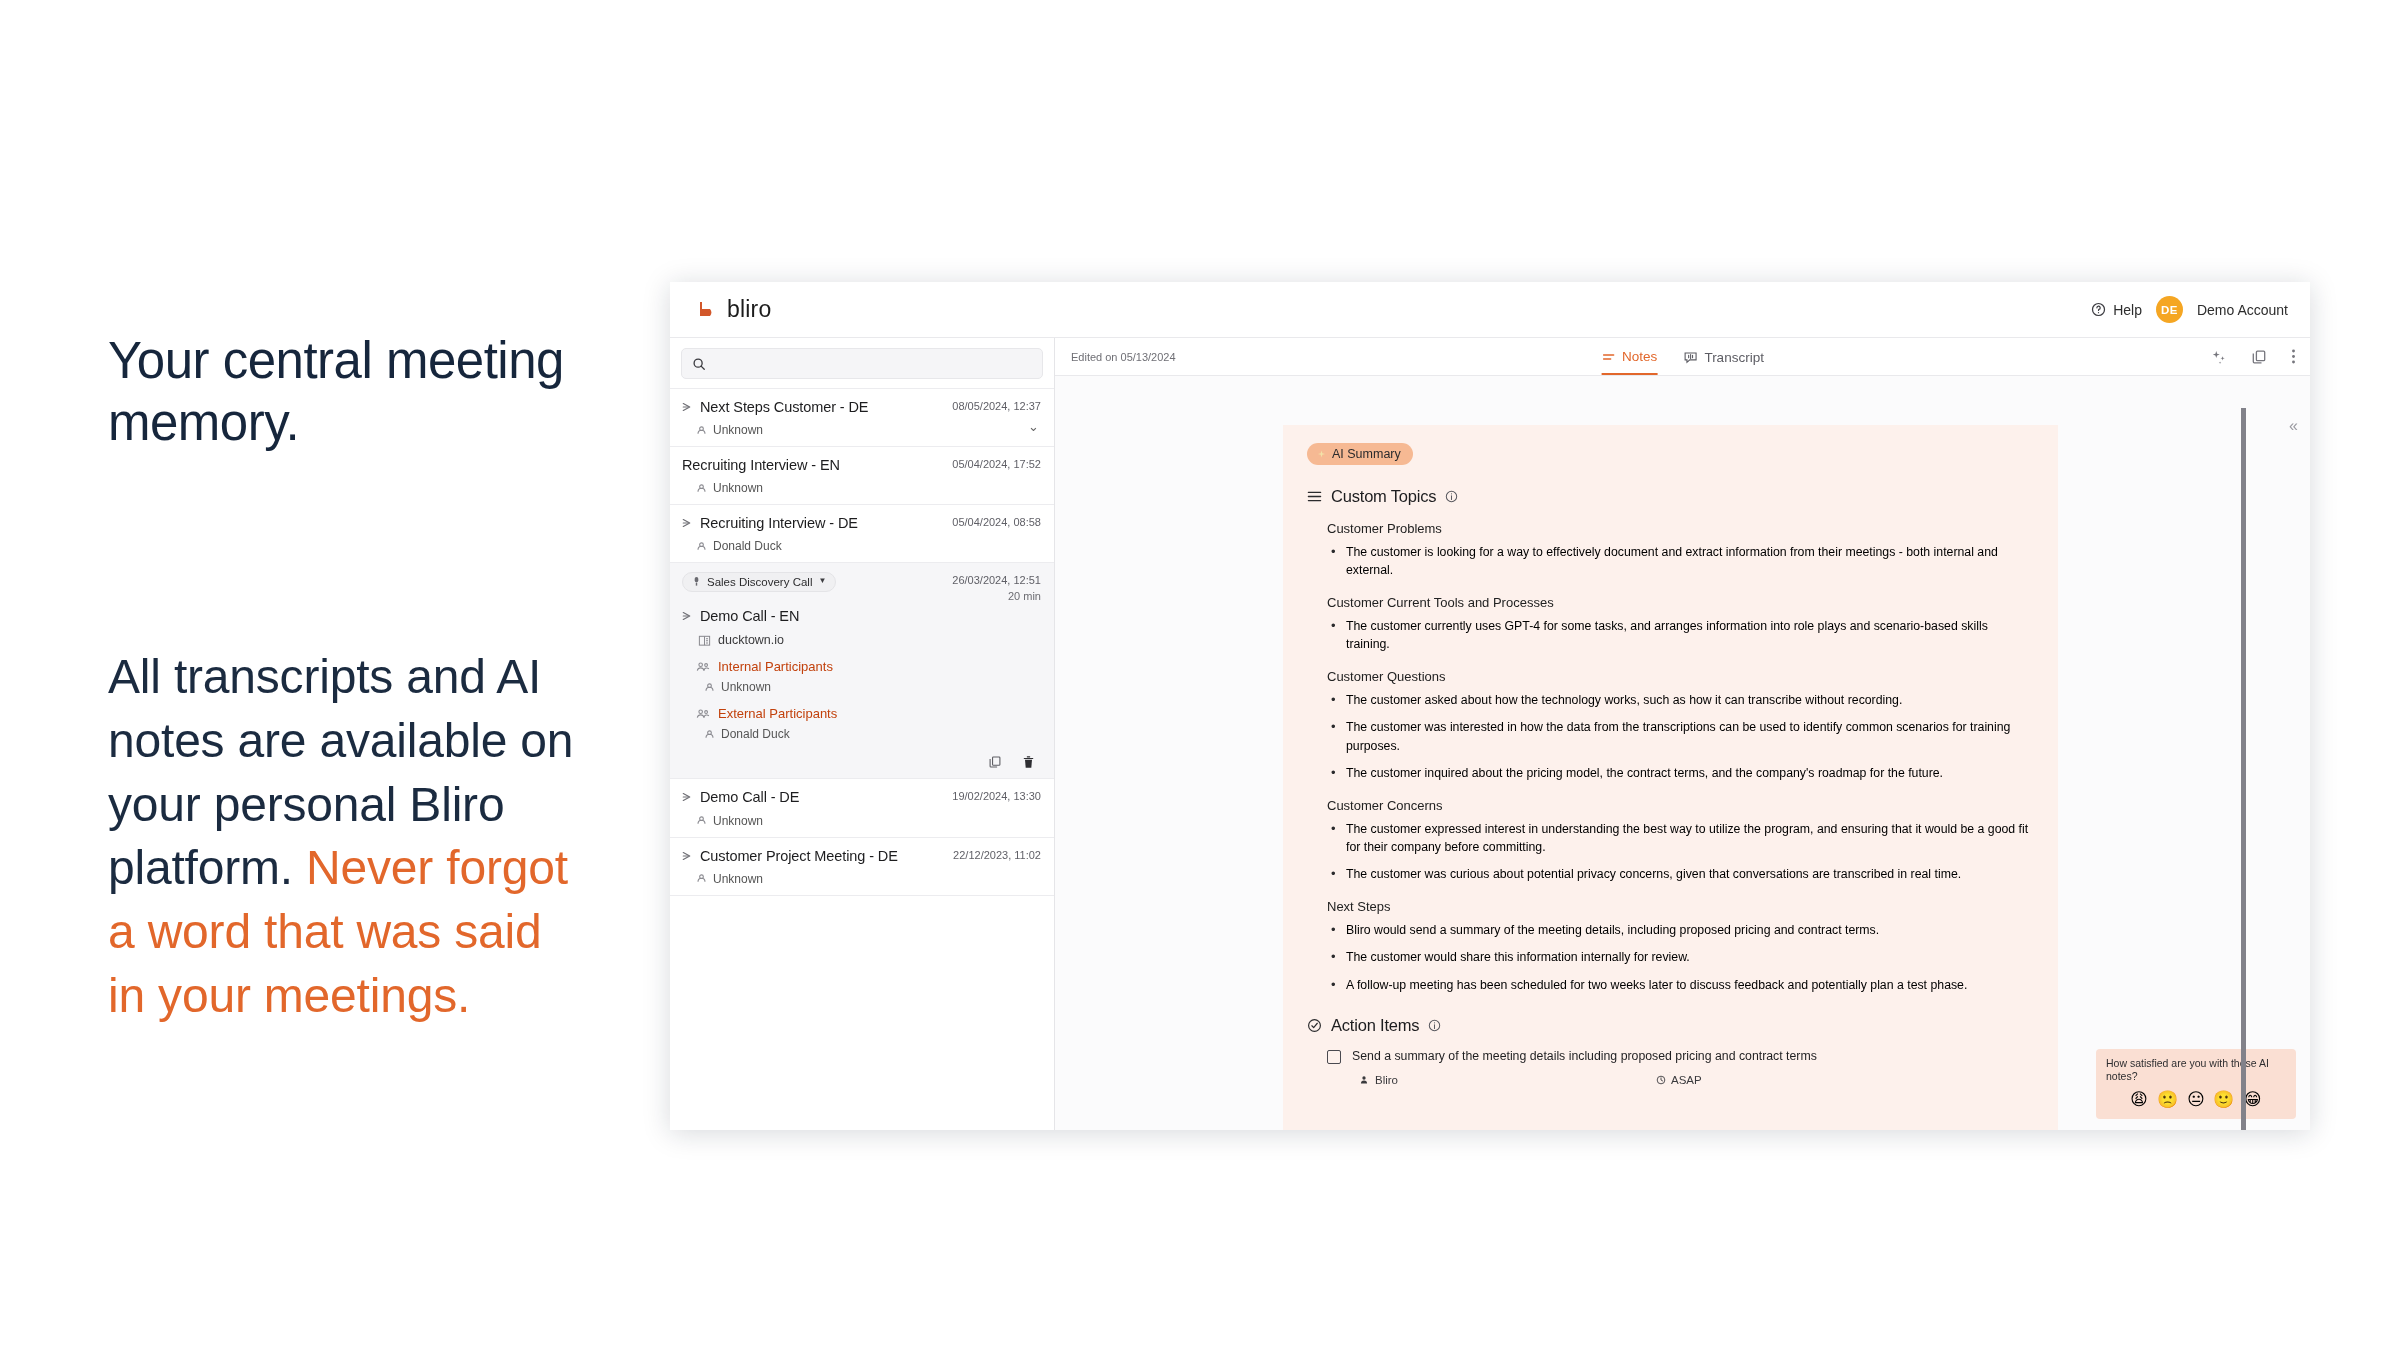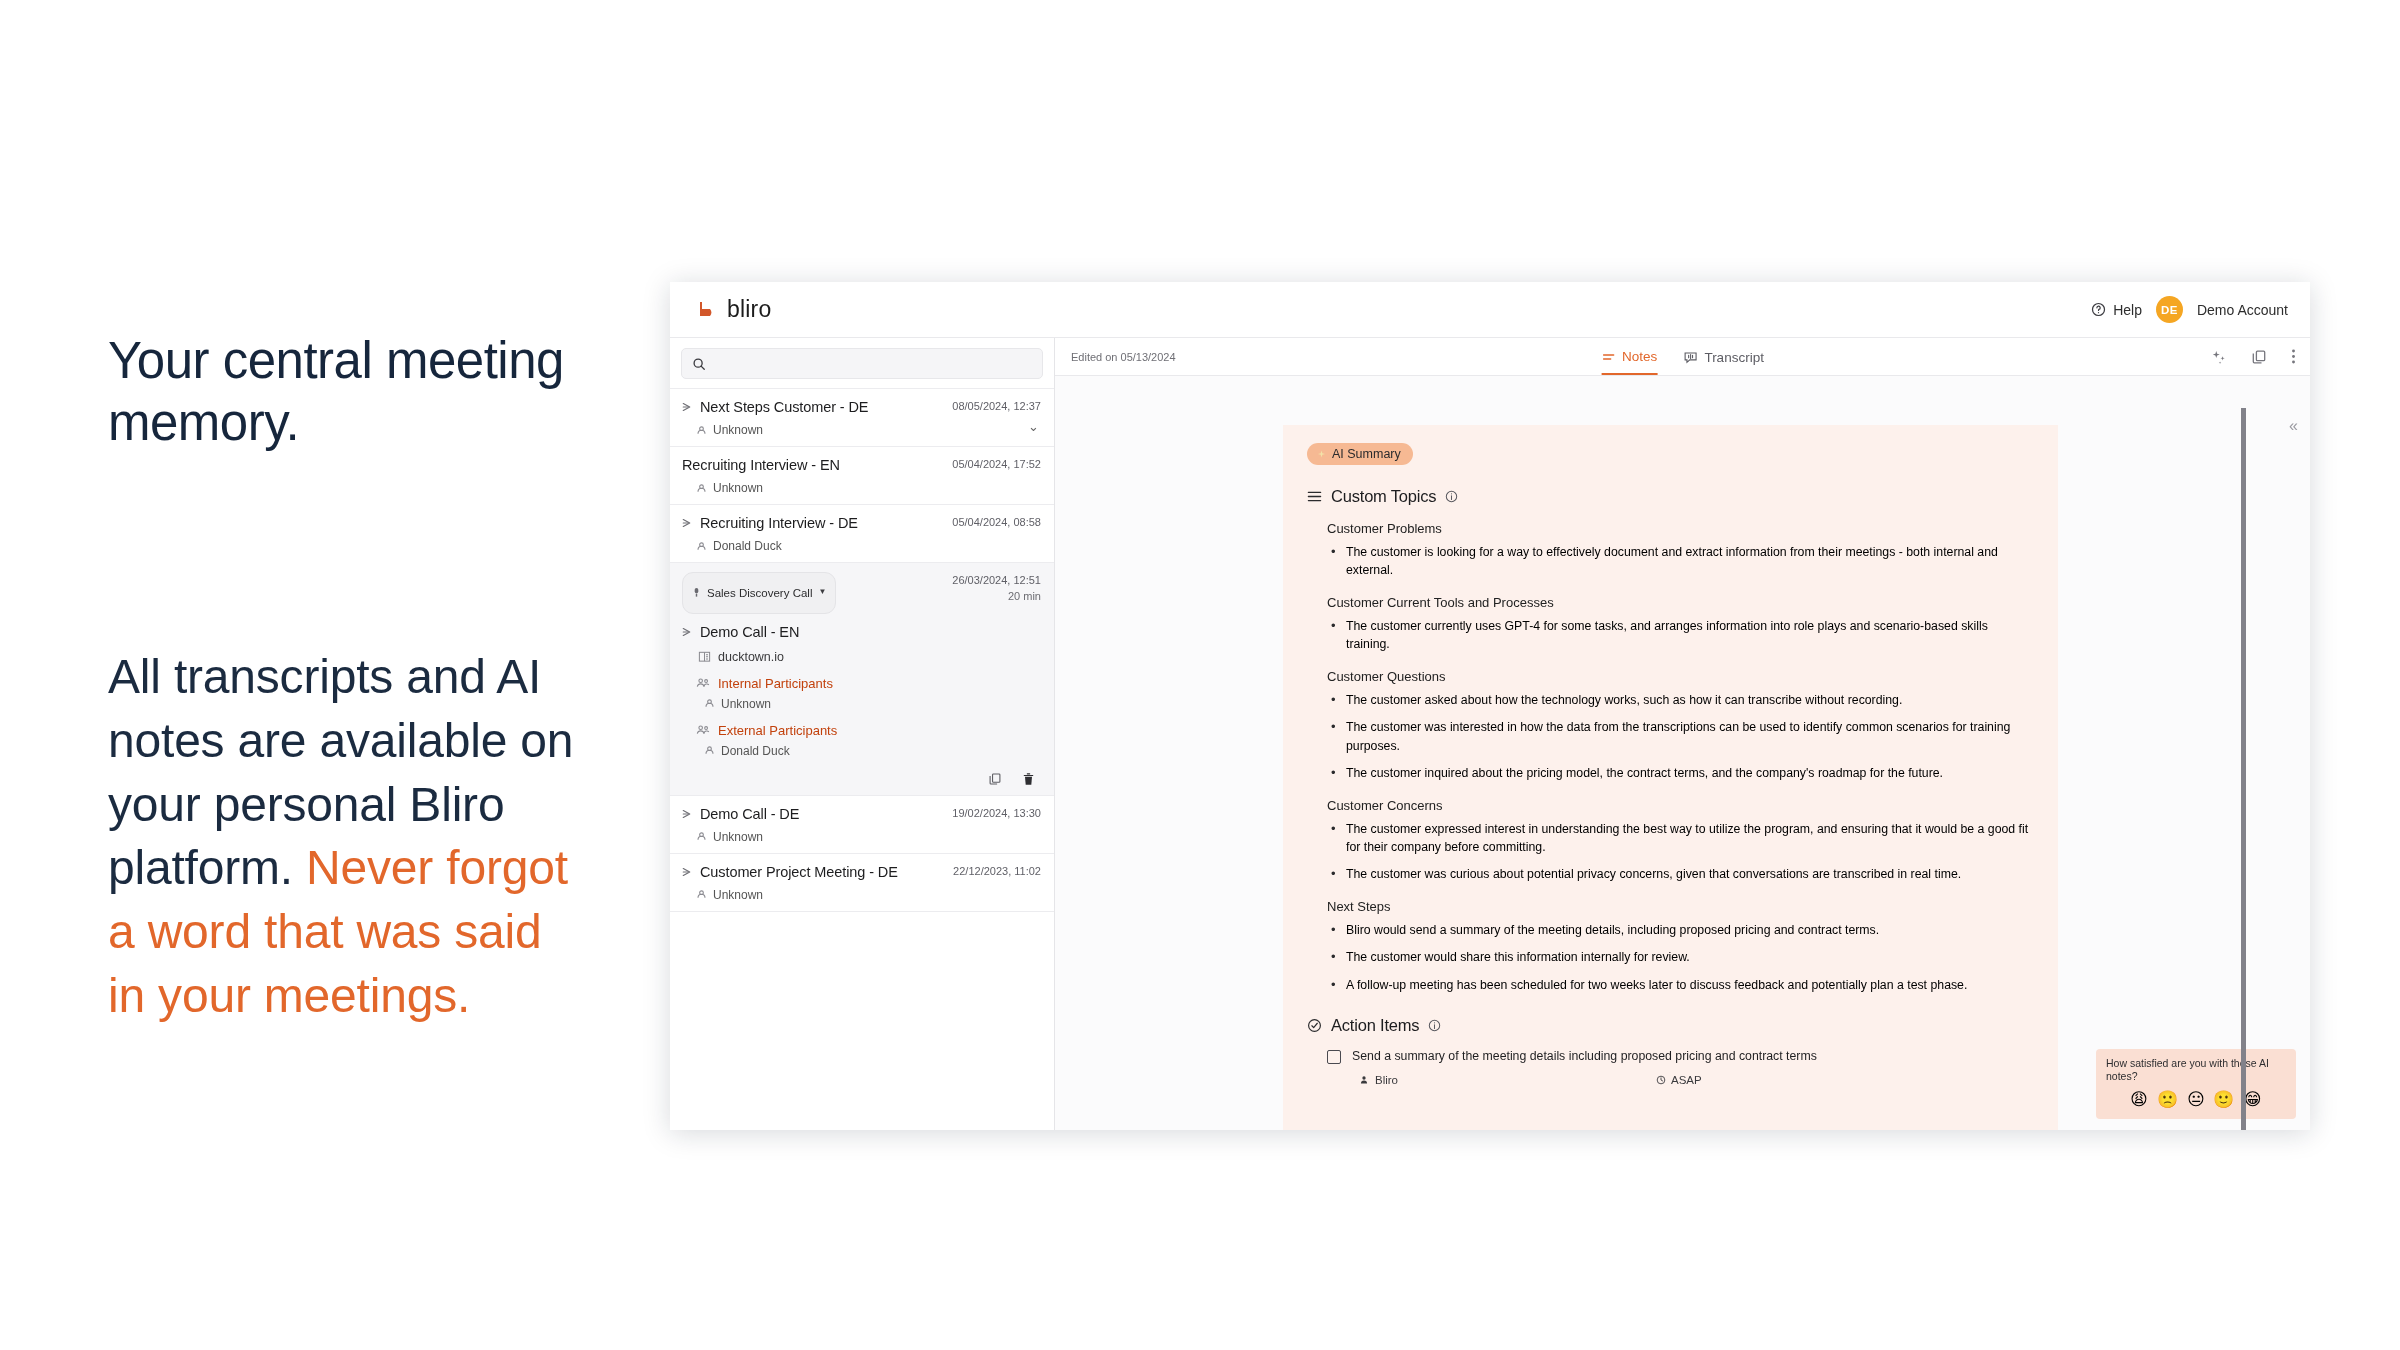--- a/index.html
+++ b/index.html
@@ -78,21 +78,21 @@
   .mtg-date{font-size:11px;color:#5f5f66;white-space:nowrap;text-align:right;line-height:1.45;padding-top:1px;}
   .mtg-dur{display:block;font-size:11px;color:#6c6c72;}
   .mtg-person{
     display:flex;align-items:center;gap:6px;font-size:12px;color:#555;
     margin:7px 0 0 14px;
   }
   .mtg-row-flex{display:flex;align-items:center;justify-content:space-between;}
   .chev-down{color:#666;font-size:13px;padding-right:2px;}
   .tag-pill{
     display:inline-flex;align-items:flex-start;gap:6px;background:#f0f0f2;
-    border:1px solid #e4e4e7;border-radius:11px;padding:14px 9px;
+    border:1px solid #e4e4e7;border-radius:11px;padding:3px 9px;
     font-size:11.5px;color:#2c2c2e;margin-bottom:7px;
   }
   .org-row{display:flex;align-items:center;gap:7px;font-size:12.5px;color:#3a3a3c;margin:8px 0 0 16px;}
   .part-head{display:flex;align-items:center;gap:8px;font-size:13px;color:#c2410c;margin:12px 0 0 14px;}
   .part-name{display:flex;align-items:center;gap:6px;font-size:12px;color:#555;margin:6px 0 0 22px;}
   .mtg-actions{display:flex;justify-content:flex-end;gap:20px;margin-top:14px;padding-right:6px;}
 
   
   .content{flex:1;display:flex;flex-direction:column;position:relative;background:#fbfbfc;min-width:0;gap:32px;}
   .content-bar{

